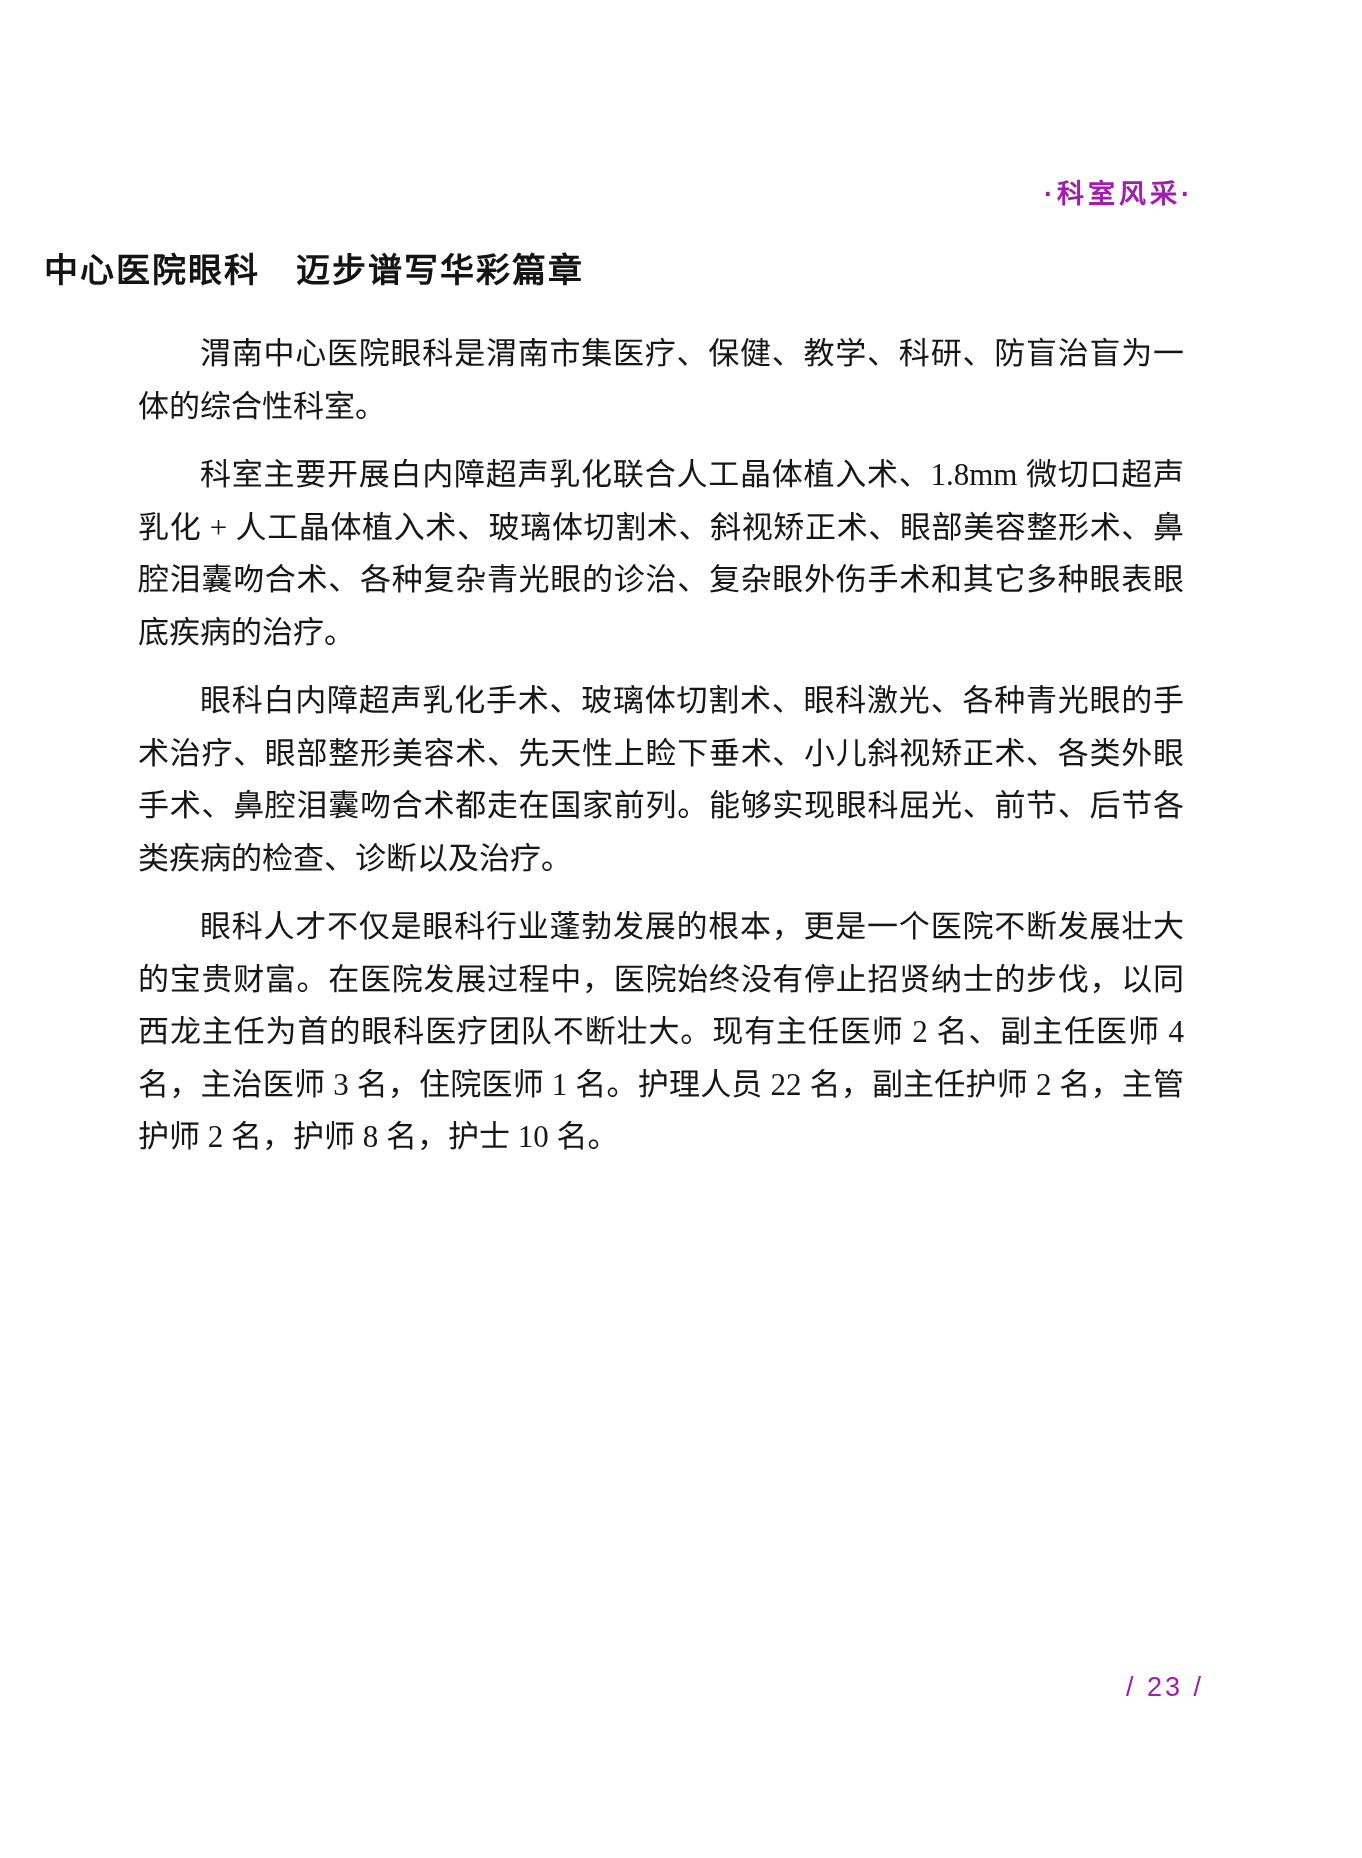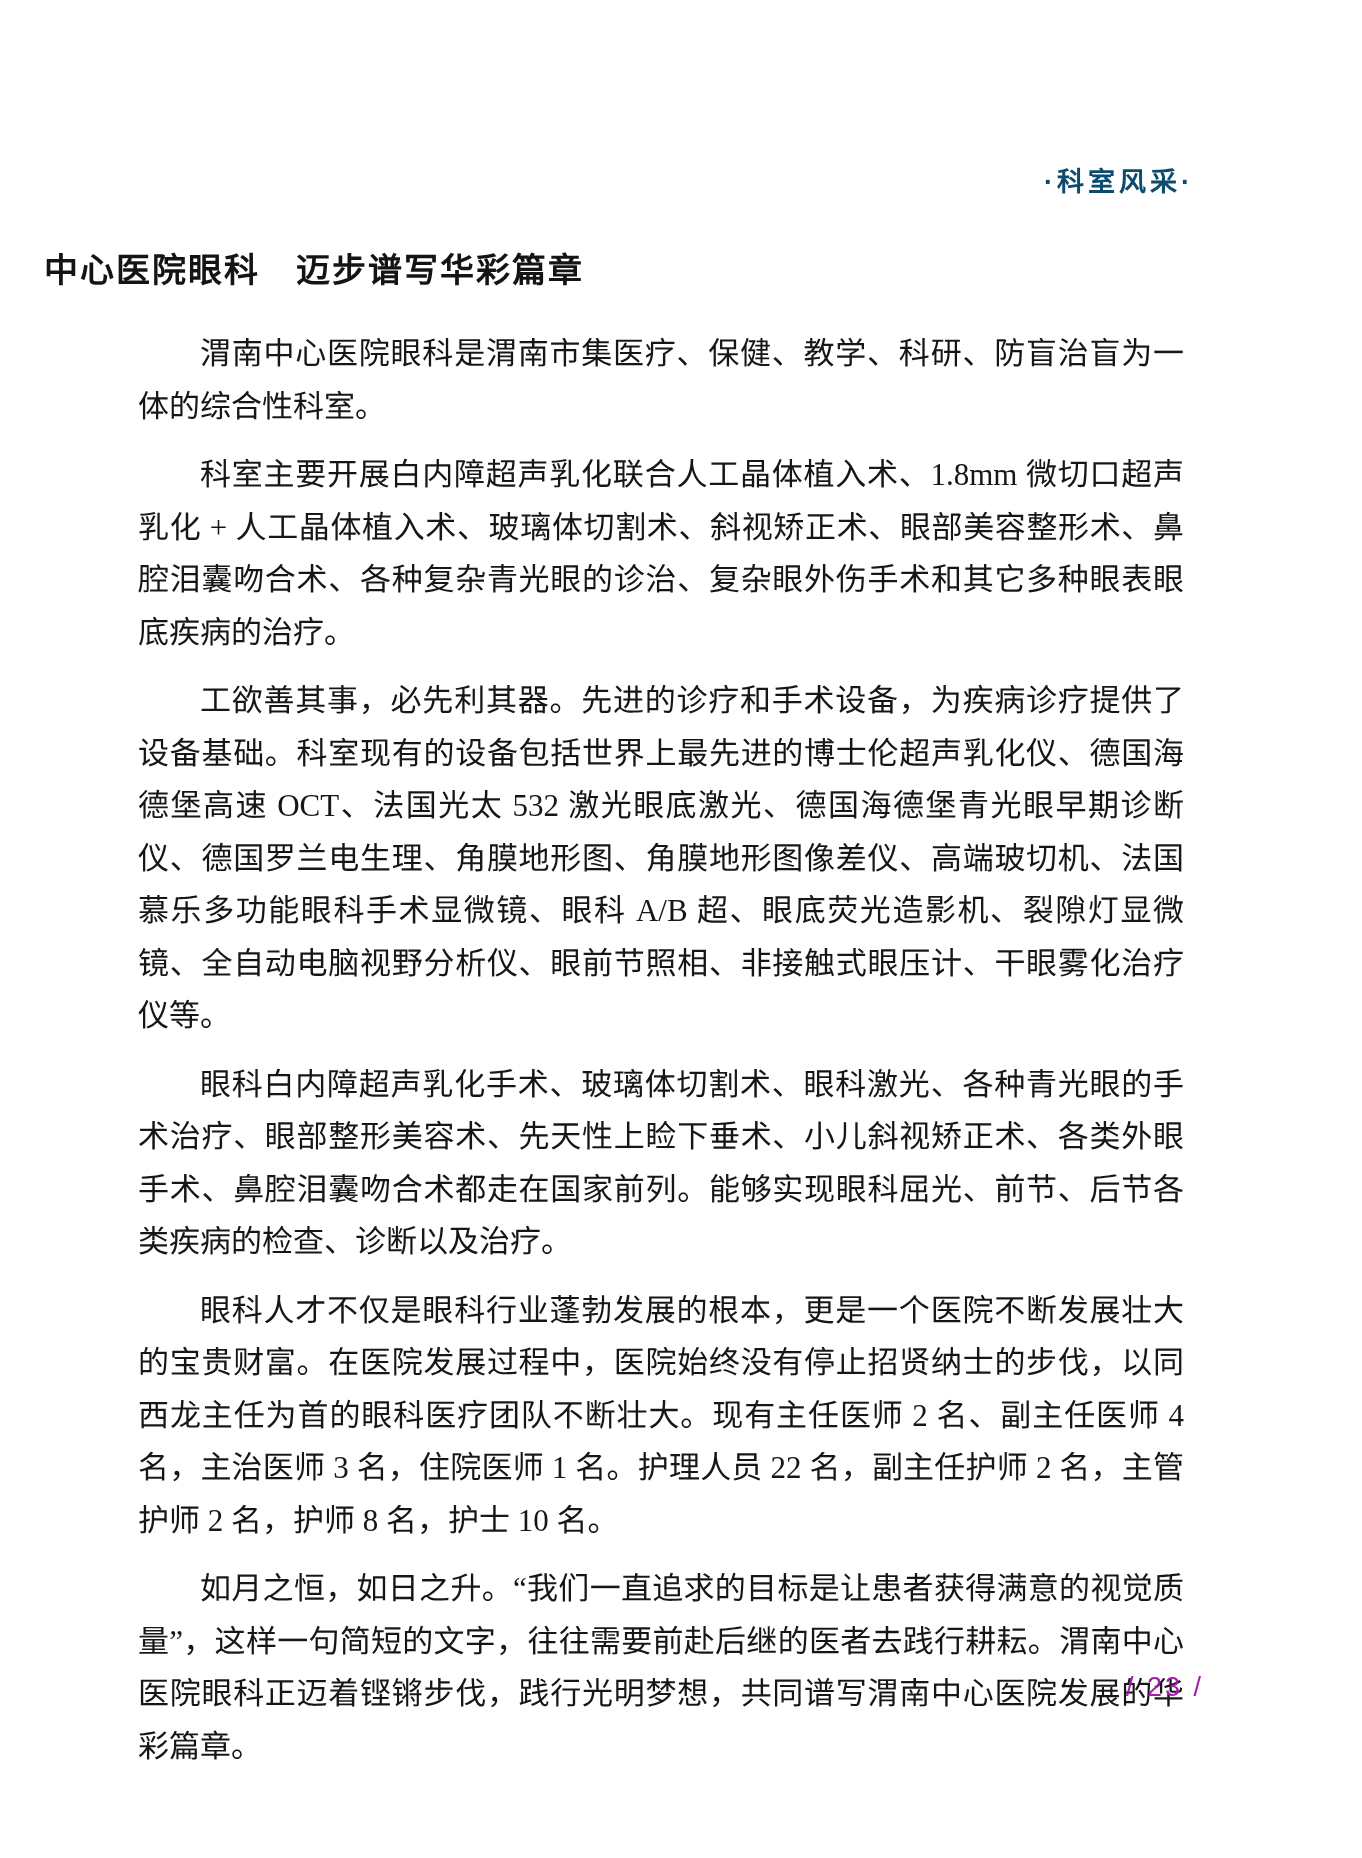--- a/index.html
+++ b/index.html
@@ -12,27 +12,27 @@
     width: 1362px;
     height: 1858px;
     margin: 0 auto;
     background: #ffffff;
     overflow: hidden;
     font-family: "Liberation Serif", "DejaVu Serif", serif;
     color: #161616;
   }
   .section-header {
     position: absolute;
-    top: 160px;
+    top: 172px;
     right: 168px;
     font-family: "Liberation Sans", "DejaVu Sans", sans-serif;
     font-size: 27px;
     font-weight: 700;
     letter-spacing: 4px;
-    color: #0c4a6e;
+    color: #a21caf;
     white-space: nowrap;
   }
   .article-title {
     position: absolute;
     top: 243px;
     left: 0;
     width: 100%;
     margin: 0;
     text-align: left;
     font-size: 34px;
@@ -75,21 +75,19 @@
 
 <div class="page">
 
   <div class="section-header">·科室风采·</div>
 
   <h1 class="article-title">中心医院眼科　迈步谱写华彩篇章</h1>
 
   <div class="article-body">
     <p>渭南中心医院眼科是渭南市集医疗、保健、教学、科研、防盲治盲为一体的综合性科室。</p>
     <p>科室主要开展白内障超声乳化联合人工晶体植入术、1.8mm 微切口超声乳化 + 人工晶体植入术、玻璃体切割术、斜视矫正术、眼部美容整形术、鼻腔泪囊吻合术、各种复杂青光眼的诊治、复杂眼外伤手术和其它多种眼表眼底疾病的治疗。</p>
-    <p>工欲善其事，必先利其器。先进的诊疗和手术设备，为疾病诊疗提供了设备基础。科室现有的设备包括世界上最先进的博士伦超声乳化仪、德国海德堡高速 OCT、法国光太 532 激光眼底激光、德国海德堡青光眼早期诊断仪、德国罗兰电生理、角膜地形图、角膜地形图像差仪、高端玻切机、法国慕乐多功能眼科手术显微镜、眼科 A/B 超、眼底荧光造影机、裂隙灯显微镜、全自动电脑视野分析仪、眼前节照相、非接触式眼压计、干眼雾化治疗仪等。</p>
     <p>眼科白内障超声乳化手术、玻璃体切割术、眼科激光、各种青光眼的手术治疗、眼部整形美容术、先天性上睑下垂术、小儿斜视矫正术、各类外眼手术、鼻腔泪囊吻合术都走在国家前列。能够实现眼科屈光、前节、后节各类疾病的检查、诊断以及治疗。</p>
     <p>眼科人才不仅是眼科行业蓬勃发展的根本，更是一个医院不断发展壮大的宝贵财富。在医院发展过程中，医院始终没有停止招贤纳士的步伐，以同西龙主任为首的眼科医疗团队不断壮大。现有主任医师 2 名、副主任医师 4 名，主治医师 3 名，住院医师 1 名。护理人员 22 名，副主任护师 2 名，主管护师 2 名，护师 8 名，护士 10 名。</p>
-    <p>如月之恒，如日之升。“我们一直追求的目标是让患者获得满意的视觉质量”，这样一句简短的文字，往往需要前赴后继的医者去践行耕耘。渭南中心医院眼科正迈着铿锵步伐，践行光明梦想，共同谱写渭南中心医院发展的华彩篇章。</p>
   </div>
 
   <div class="page-number">/ 23 /</div>
 
 </div>
 
 </body></html>

